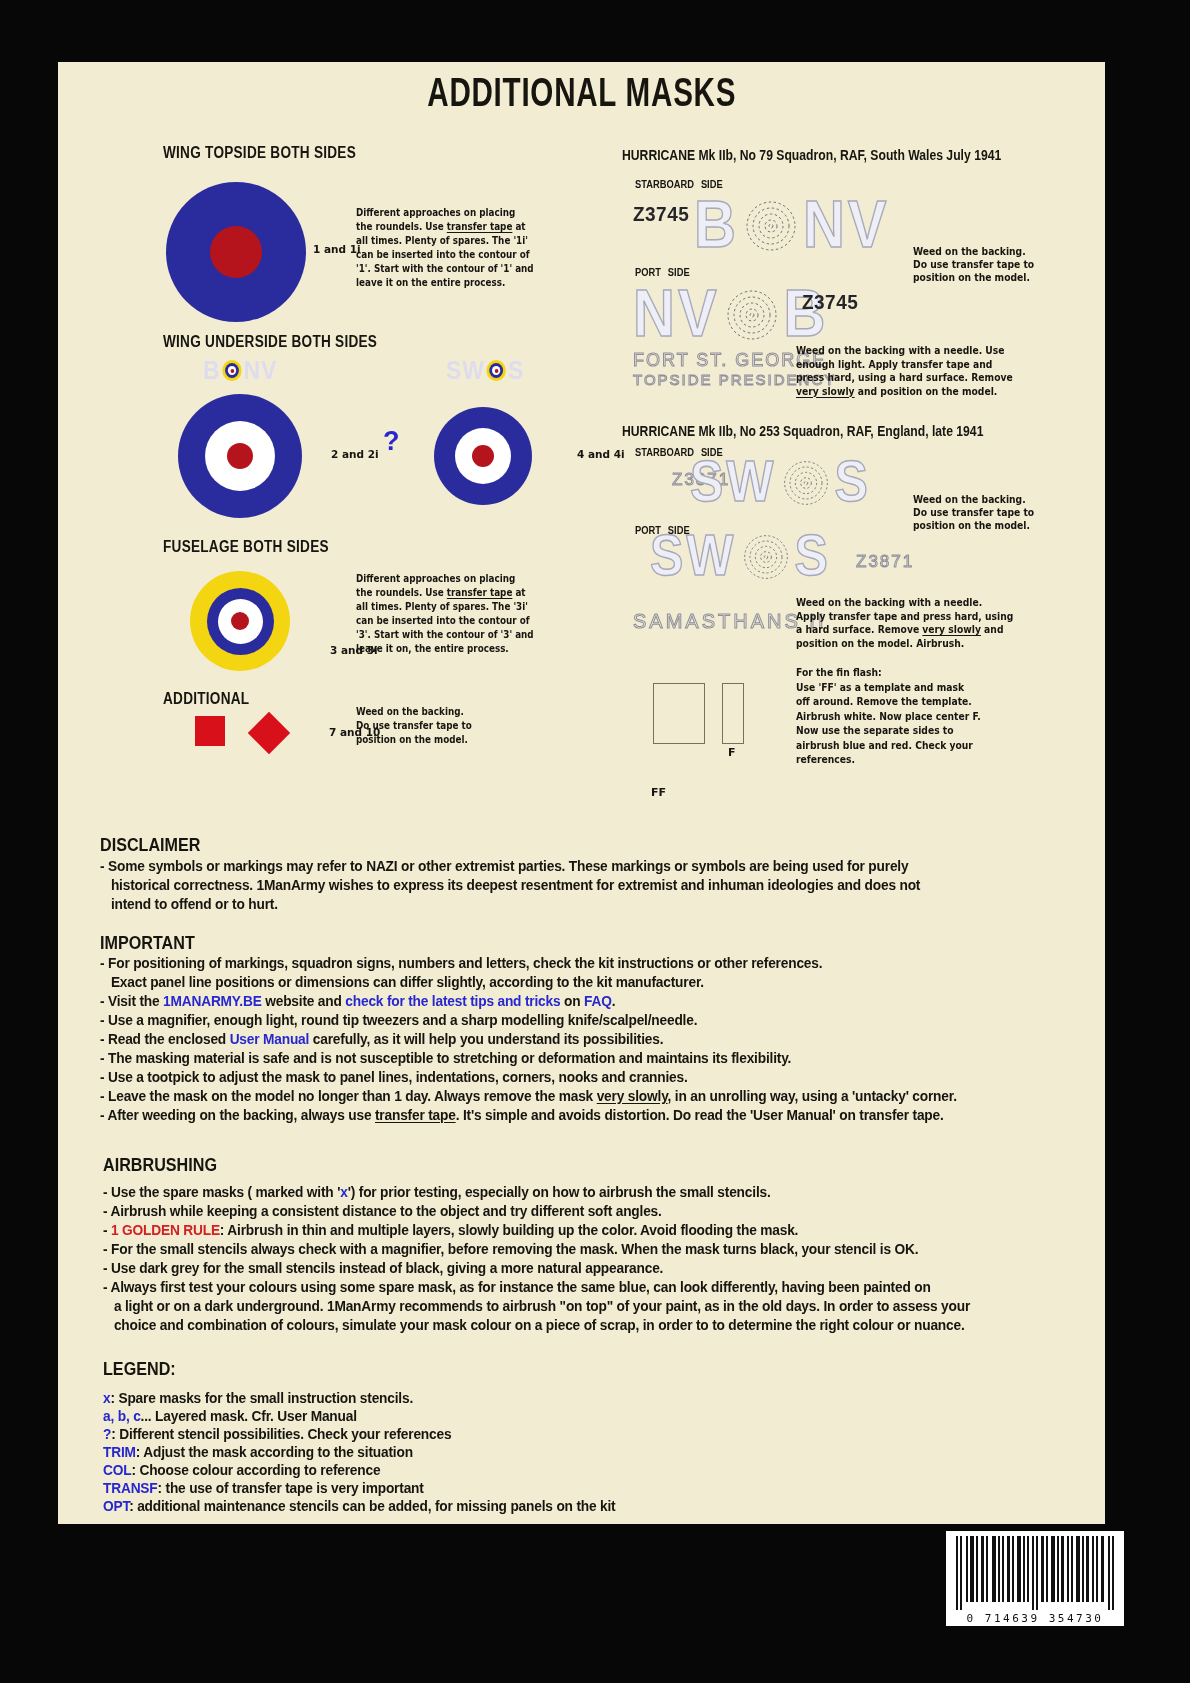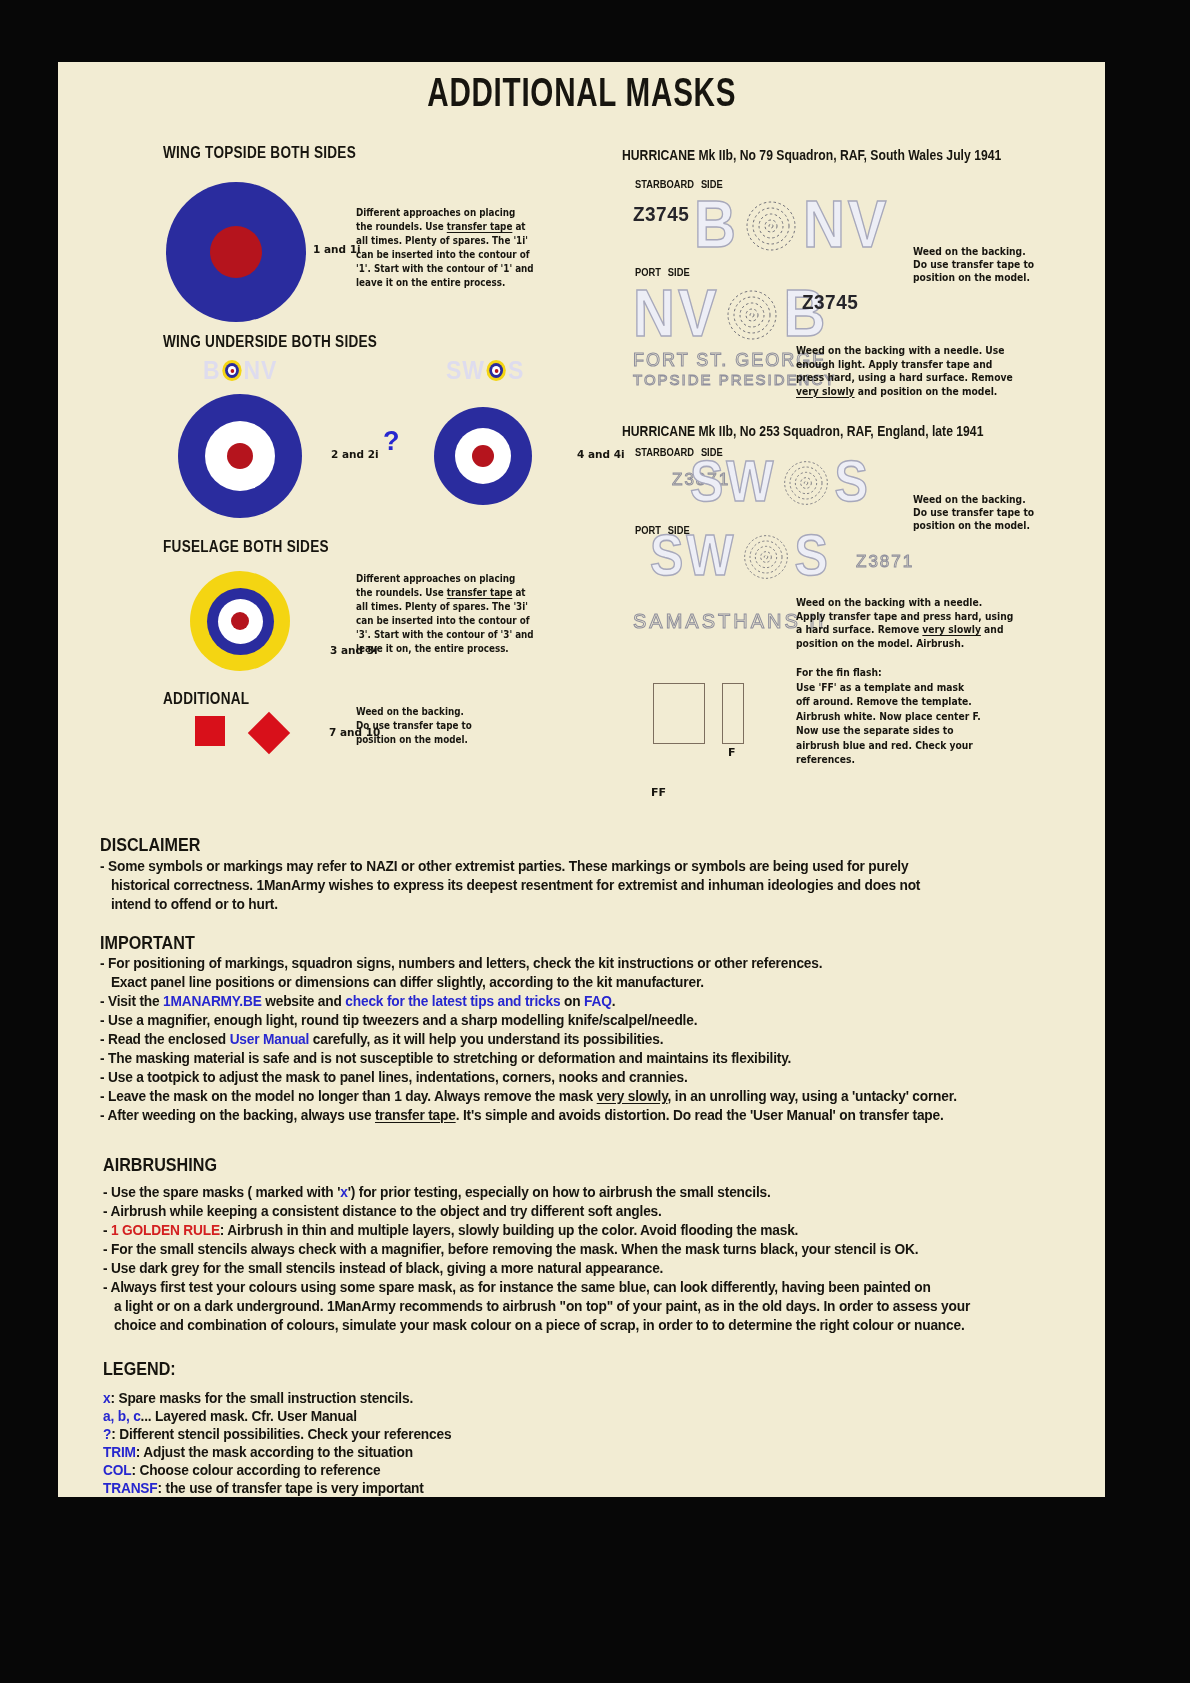--- a/index.html
+++ b/index.html
@@ -1,16 +1,16 @@
 <!DOCTYPE html>
 <html style="--page-background: #f2ecd3; --border-black: #070707; --ink: #17150f; --link: #2727cf; --accent: #d32020; --roundel-blue: #2a2c9e; --roundel-red: #b5141d; --roundel-yellow: #f4d512; --roundel-white: #ffffff; --shape-red: #d8101a; --ghost: #dedcee; --mask-letter-fill: #edeef6; --mask-letter-stroke: #a7a8bb; --logo-yellow: #d99c20; --logo-blue: #58a8d8;"><head>
 <meta charset="utf-8">
 <style>
   html,body{margin:0;padding:0;background:#070707;}
-  #page{position:relative;width:1190px;height:1497px;background:var(--border-black,#070707);overflow:hidden;
+  #page{position:relative;width:1190px;height:1683px;background:var(--border-black,#070707);overflow:hidden;
         font-family:"Liberation Sans",sans-serif;color:var(--ink,#17150f);}
   .sheet{position:absolute;left:58px;top:62px;width:1047px;height:1462px;background:var(--page-background,#f2ecd3);}
   .abs{position:absolute;}
   .big-title{left:58px;top:70px;width:1047px;text-align:center;font-weight:700;font-size:40px;letter-spacing:1px;}
   .big-title>span{display:inline-block;transform:scaleX(.74);}
   .gi-title{left:58px;top:779px;width:1047px;text-align:center;font-weight:700;font-size:38px;}
   .gi-title>span{display:inline-block;transform:scaleX(.76);}
   .sec-head{font-weight:700;font-size:16px;letter-spacing:.3px;transform:scaleX(.85);transform-origin:0 0;white-space:nowrap;}
   .sub-head{font-weight:700;font-size:19px;transform:scaleX(.85);transform-origin:0 0;white-space:nowrap;}
   .small-label{font-family:"DejaVu Sans",sans-serif;font-weight:700;font-size:10.5px;white-space:nowrap;}
@@ -204,39 +204,20 @@
 
   <div class="abs sub-head" style="left:100px;top:932px">IMPORTANT</div>
   <div class="abs body-lines" style="left:100px;top:954px"><div><span>- For positioning of markings, squadron signs, numbers and letters, check the kit instructions or other references.</span></div><div><span>   Exact panel line positions or dimensions can differ slightly, according to the kit manufacturer.</span></div><div><span>- Visit the </span><span style="color: rgb(39, 39, 207);">1MANARMY.BE</span><span> website and </span><span style="color: rgb(39, 39, 207);">check for the latest tips and tricks</span><span> on </span><span style="color: rgb(39, 39, 207);">FAQ</span><span>.</span></div><div><span>- Use a magnifier, enough light, round tip tweezers and a sharp modelling knife/scalpel/needle.</span></div><div><span>- Read the enclosed </span><span style="color: rgb(39, 39, 207);">User Manual</span><span> carefully, as it will help you understand its possibilities.</span></div><div><span>- The masking material is safe and is not susceptible to stretching or deformation and maintains its flexibility.</span></div><div><span>- Use a tootpick to adjust the mask to panel lines, indentations, corners, nooks and crannies.</span></div><div><span>- Leave the mask on the model no longer than 1 day. Always remove the mask </span><span class="u">very slowly</span><span>, in an unrolling way, using a 'untacky' corner.</span></div><div><span>- After weeding on the backing, always use </span><span class="u">transfer tape</span><span>. It's simple and avoids distortion. Do read the 'User Manual' on transfer tape.</span></div></div>
 
   <div class="abs sub-head" style="left:103px;top:1154px">AIRBRUSHING</div>
   <div class="abs body-lines" style="left:103px;top:1183px"><div><span>- Use the spare masks ( marked with '</span><span style="color: rgb(39, 39, 207);">x</span><span>') for prior testing, especially on how to airbrush the small stencils.</span></div><div><span>- Airbrush while keeping a consistent distance to the object and try different soft angles.</span></div><div><span>- </span><span style="color: rgb(211, 32, 32);">1 GOLDEN RULE</span><span>: Airbrush in thin and multiple layers, slowly building up the color. Avoid flooding the mask.</span></div><div><span>- For the small stencils always check with a magnifier, before removing the mask. When the mask turns black, your stencil is OK.</span></div><div><span>- Use dark grey for the small stencils instead of black, giving a more natural appearance.</span></div><div><span>- Always first test your colours using some spare mask, as for instance the same blue, can look differently, having been painted on</span></div><div><span>   a light or on a dark underground. 1ManArmy recommends to airbrush "on top" of your paint, as in the old days. In order to assess your</span></div><div><span>   choice and combination of colours, simulate your mask colour on a piece of scrap, in order to to determine the right colour or nuance.</span></div></div>
 
   <div class="abs sub-head" style="left:103px;top:1358px">LEGEND:</div>
   <div class="abs body-lines leg-lines" style="left:103px;top:1389px"><div><span style="color: rgb(39, 39, 207);">x</span><span>: Spare masks for the small instruction stencils.</span></div><div><span style="color: rgb(39, 39, 207);">a, b, c</span><span>... Layered mask. Cfr. User Manual</span></div><div><span style="color: rgb(39, 39, 207);">?</span><span>: Different stencil possibilities. Check your references</span></div><div><span style="color: rgb(39, 39, 207);">TRIM</span><span>: Adjust the mask according to the situation</span></div><div><span style="color: rgb(39, 39, 207);">COL</span><span>: Choose colour according to reference</span></div><div><span style="color: rgb(39, 39, 207);">TRANSF</span><span>: the use of transfer tape is very important</span></div><div><span style="color: rgb(39, 39, 207);">OPT</span><span>: additional maintenance stencils can be added, for missing panels on the kit</span></div></div>
 
-  <div class="abs" style="left:512px;top:1538px;width:170px;height:120px">
-    <svg width="170" height="120" viewBox="0 0 170 120">
-      <g transform="rotate(24 104 52)">
-        <ellipse cx="104" cy="52" rx="25" ry="56" fill="var(--logo-blue,#58a8d8)"></ellipse>
-        <ellipse cx="104" cy="30" rx="14" ry="21" fill="#141414"></ellipse>
-        <path d="M96 50 L112 50 L105 96 Z" fill="#141414" opacity=".85"></path>
-      </g>
-      <polygon points="98,48 128,94 116,100" fill="#e03020"></polygon>
-      <g fill="#ffffff">
-        <circle cx="128" cy="88" r="13"></circle>
-          <circle cx="143" cy="83" r="10"></circle>
-        <circle cx="150" cy="95" r="9"></circle>
-          <circle cx="137" cy="101" r="11"></circle>
-        <circle cx="121" cy="102" r="9"></circle>
-      </g>
-      <text x="2" y="64" class="logo-text" font-size="34" fill="var(--logo-yellow,#d99c20)" font-family="Liberation Serif,serif" font-weight="700" letter-spacing="3">1MAN</text>
-      <text x="10" y="98" class="logo-text" font-size="34" fill="var(--logo-yellow,#d99c20)" font-family="Liberation Serif,serif" font-weight="700" letter-spacing="3">ARMY</text>
-    </svg>
-  </div>
 
   <div class="abs" style="left:946px;top:1531px;width:178px;height:95px;background:#ffffff">
     <svg width="178" height="95" viewBox="0 0 178 95">
       <g fill="#111111">
         <rect x="10" y="5" width="2" height="74"></rect>
           <rect x="14" y="5" width="2" height="74"></rect>
         <rect x="20" y="5" width="2" height="66"></rect>
           <rect x="24" y="5" width="4" height="66"></rect>
         <rect x="30" y="5" width="2" height="66"></rect>
           <rect x="35" y="5" width="3" height="66"></rect>

